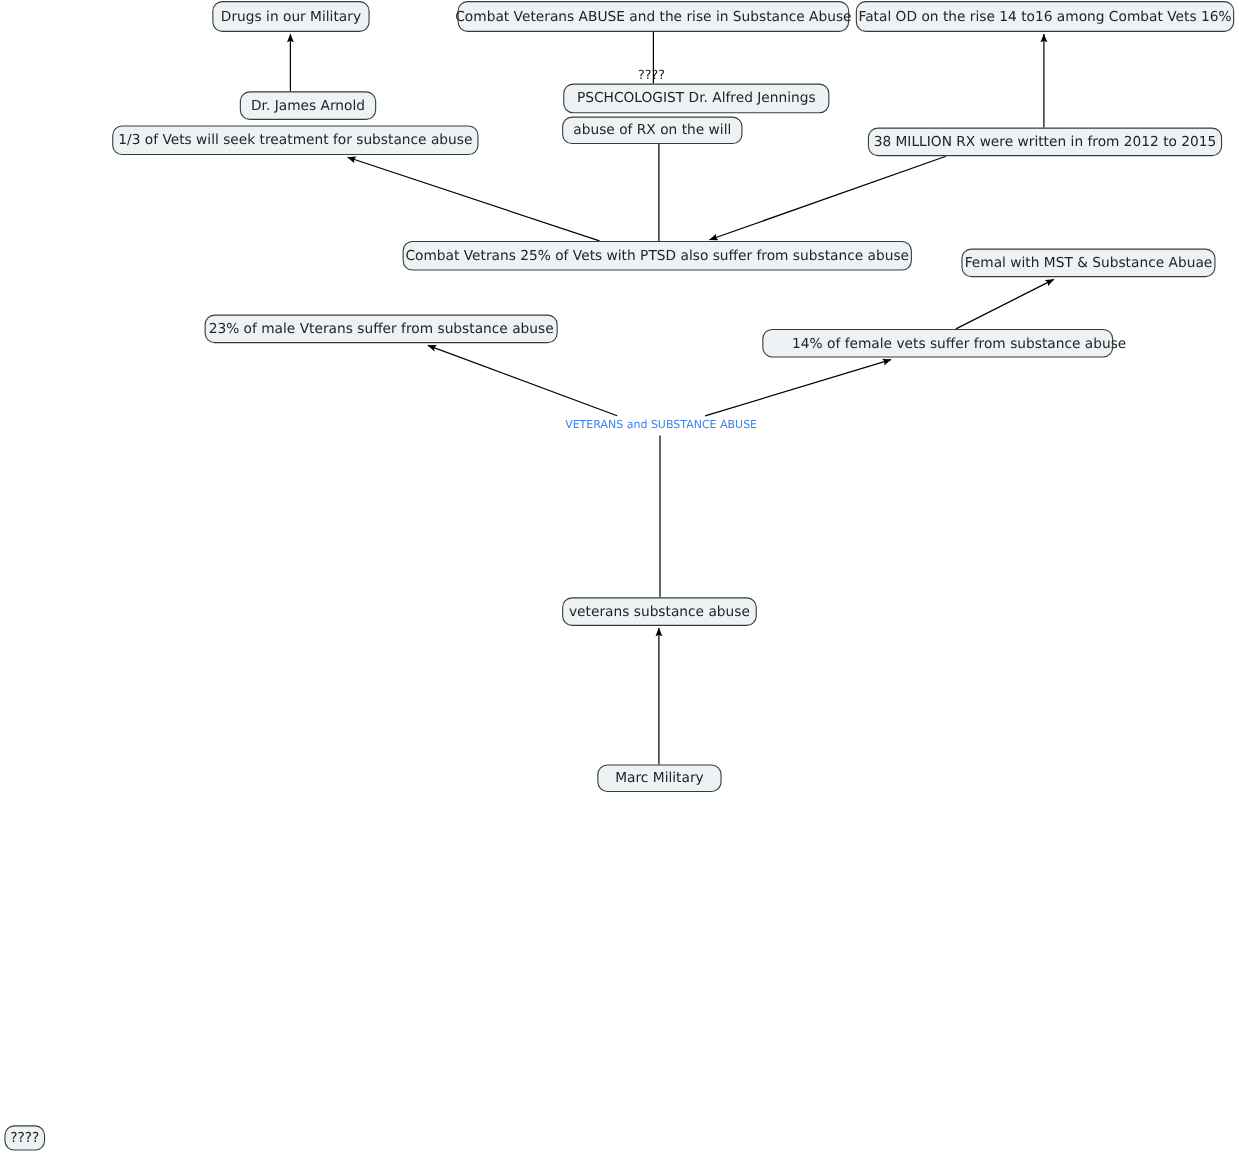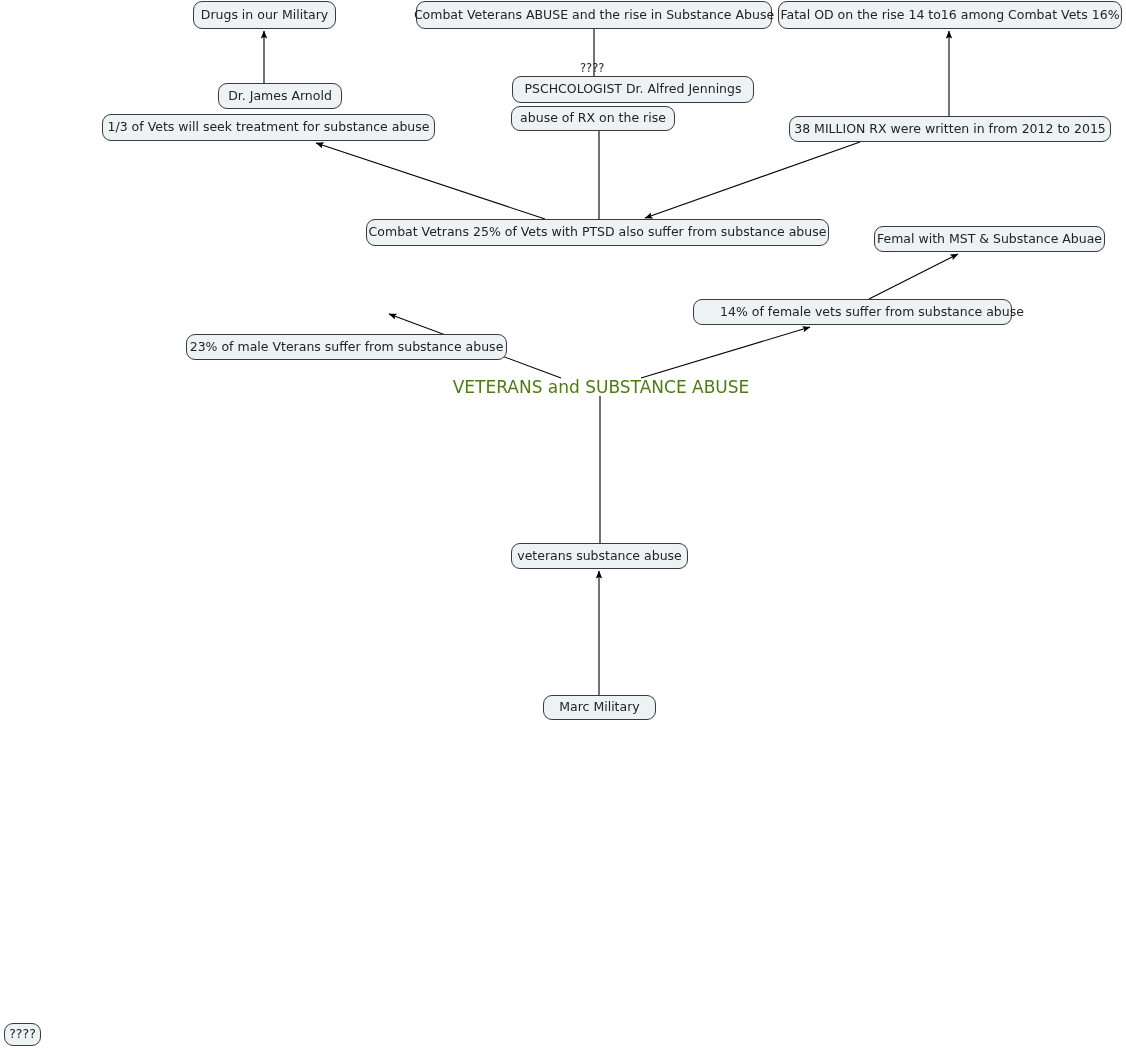--- a/index.html
+++ b/index.html
@@ -44,22 +44,22 @@
     align-items: center;
     justify-content: center;
     padding: 0 9px;
     box-shadow: 0 0 0 0 rgba(0,0,0,0);
   }
   .node-plain {
     position: absolute;
     box-sizing: border-box;
     background: transparent;
     border: none;
-    color: #4d7c0f;
-    font-size: 17px;
+    color: #3b82f6;
+    font-size: 10px;
     line-height: 1;
     white-space: nowrap;
     display: flex;
     align-items: center;
     justify-content: center;
     padding: 0;
     text-align: right;
   }
   .edge-label {
     position: absolute;
@@ -95,26 +95,26 @@
         <line x1="599" y1="695" x2="599" y2="571" stroke="#000000" stroke-width="1.1" marker-end="url(#arrowhead)"></line>
       </g>
   </svg>
 
   <div id="nodes-group">
       <div class="node" style="left: 193px; top: 1px; width: 143px; height: 28px;">Drugs in our Military</div>
       <div class="node" style="left: 416px; top: 1px; width: 356px; height: 28px;">Combat Veterans ABUSE and the rise in Substance Abuse</div>
       <div class="node" style="left: 778px; top: 1px; width: 344px; height: 28px;">Fatal OD on the rise 14 to16 among Combat Vets 16%</div>
       <div class="node" style="left: 191px; top: 83px; width: 124px; height: 26px; margin-left: 27px;">Dr. James Arnold</div>
       <div class="node" style="left: 474px; top: 76px; width: 242px; height: 27px; margin-left: 38px;">PSCHCOLOGIST Dr. Alfred Jennings</div>
-      <div class="node" style="left: 511px; top: 106px; width: 164px; height: 25px;">abuse of RX on the rise</div>
+      <div class="node" style="left: 511px; top: 106px; width: 164px; height: 25px;">abuse of RX on the will</div>
       <div class="node" style="left: 102px; top: 114px; width: 333px; height: 27px;">1/3 of Vets will seek treatment for substance abuse</div>
       <div class="node" style="left: 789px; top: 116px; width: 322px; height: 26px;">38 MILLION RX were written in from 2012 to 2015</div>
       <div class="node" style="left: 366px; top: 219px; width: 463px; height: 27px;">Combat Vetrans 25% of Vets with PTSD also suffer from substance abuse</div>
       <div class="node" style="left: 874px; top: 226px; width: 231px; height: 26px;">Femal with MST &amp; Substance Abuae</div>
-      <div class="node" style="left: 186px; top: 286px; width: 321px; height: 26px; margin-top: 48px;">23% of male Vterans suffer from substance abuse</div>
+      <div class="node" style="left: 186px; top: 286px; width: 321px; height: 26px;">23% of male Vterans suffer from substance abuse</div>
       <div class="node" style="left: 693px; top: 299px; width: 319px; height: 26px; padding-left: 48px;">14% of female vets suffer from substance abuse</div>
       <div class="node-plain" style="left: 492px; top: 378px; width: 218px; height: 18px;">VETERANS and SUBSTANCE ABUSE</div>
       <div class="node" style="left: 511px; top: 543px; width: 177px; height: 26px;">veterans substance abuse</div>
       <div class="node" style="left: 543px; top: 695px; width: 113px; height: 25px;">Marc Military</div>
       <div class="node" style="left: 4px; top: 1023px; width: 37px; height: 23px;">????</div>
     </div>
   <div id="edge-labels-group">
       <div class="edge-label" style="left: 580px; top: 63px;">????</div>
     </div>
 

